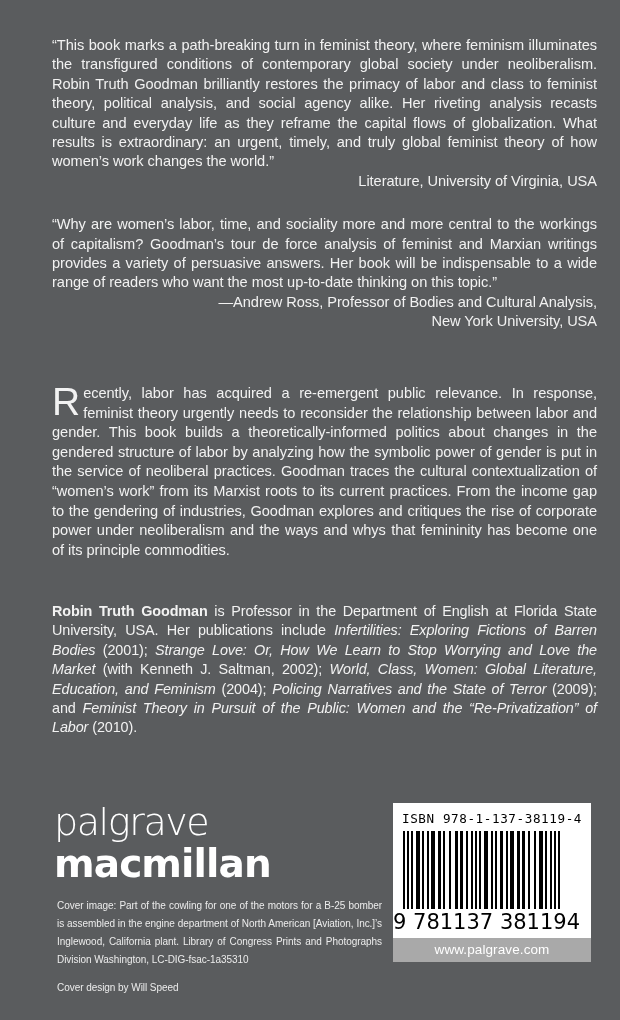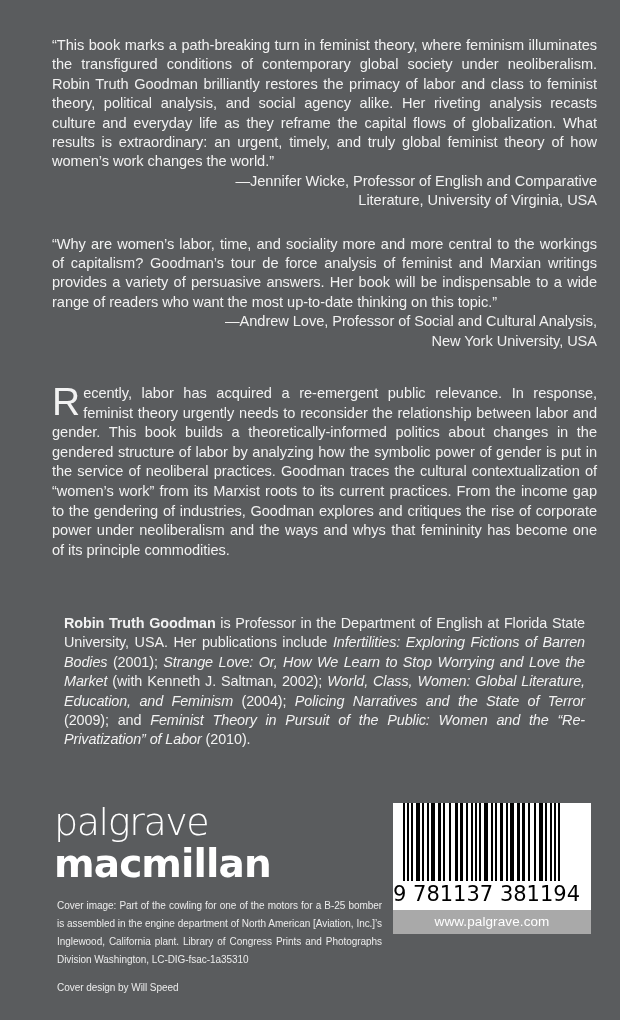--- a/index.html
+++ b/index.html
@@ -69,21 +69,21 @@
   .bio {
     position: absolute;
     left: 52px;
     top: 602px;
     width: 545px;
     font-size: 14.4px;
     line-height: 19.4px;
     text-align: justify;
     letter-spacing: -0.1px;
   }
-  .bio p { margin: 12px; }
+  .bio p { margin: 0; }
   .bio b { font-weight: 700; }
   .bio i { font-style: italic; }
 
   
   .logo {
     position: absolute;
     left: 54px;
     top: 800px;
     width: 300px;
   }
@@ -168,27 +168,26 @@
 </style>
 </head>
 <body>
 
 <div class="cover">
 
   <div class="blurb-zone">
 
     <div class="blurb">
       <p class="body">“This book marks a path-breaking turn in feminist theory, where feminism illuminates the transfigured conditions of contemporary global society under neoliberalism. Robin Truth Goodman brilliantly restores the primacy of labor and class to feminist theory, political analysis, and social agency alike. Her riveting analysis recasts culture and everyday life as they reframe the capital flows of globalization. What results is extraordinary: an urgent, timely, and truly global feminist theory of how women’s work changes the world.”</p>
-      <p class="attrib">—Jennifer Wicke, Professor of English and Comparative</p>
       <p class="attrib">Literature, University of Virginia, USA</p>
     </div>
 
     <div class="blurb">
       <p class="body">“Why are women’s labor, time, and sociality more and more central to the workings of capitalism? Goodman’s tour de force analysis of feminist and Marxian writings provides a variety of persuasive answers. Her book will be indispensable to a wide range of readers who want the most up-to-date thinking on this topic.”</p>
-      <p class="attrib">—Andrew Love, Professor of Social and Cultural Analysis,</p>
+      <p class="attrib">—Andrew Ross, Professor of Bodies and Cultural Analysis,</p>
       <p class="attrib">New York University, USA</p>
     </div>
 
   </div>
 
   <div class="desc">
     <span class="dropcap">R</span>
     <p>ecently, labor has acquired a re-emergent public relevance. In response, feminist theory urgently needs to reconsider the relationship between labor and gender. This book builds a theoretically-informed politics about changes in the gendered structure of labor by analyzing how the symbolic power of gender is put in the service of neoliberal practices. Goodman traces the cultural contextualization of “women’s work” from its Marxist roots to its current practices. From the income gap to the gendering of industries, Goodman explores and critiques the rise of corporate power under neoliberalism and the ways and whys that femininity has become one of its principle commodities.</p>
   </div>
 
@@ -202,20 +201,21 @@
     <div class="logo-line logo-palgrave">palgrave</div>
     <div class="logo-line logo-macmillan">macmillan</div>
   </div>
 
   <div class="credits">
     <p>Cover image: Part of the cowling for one of the motors for a B-25 bomber is assembled in the engine department of North American [Aviation, Inc.]’s Inglewood, California plant. Library of Congress Prints and Photographs Division Washington, LC-DIG-fsac-1a35310</p>
     <p class="design">Cover design by Will Speed</p>
   </div>
 
   <div class="barcode-block">
+    <div class="isbn-text">ISBN  978-1-137-38119-4</div>
     <div class="bars">
         <span style="width: 2px; flex: 0 0 auto;"></span>
         <span class="w" style="width: 2px; flex: 0 0 auto;"></span>
         <span style="width: 2px; flex: 0 0 auto;"></span>
         <span class="w" style="width: 2px; flex: 0 0 auto;"></span>
         <span style="width: 2px; flex: 0 0 auto;"></span>
         <span class="w" style="width: 3px; flex: 0 0 auto;"></span>
         <span style="width: 4px; flex: 0 0 auto;"></span>
         <span class="w" style="width: 2px; flex: 0 0 auto;"></span>
         <span style="width: 2px; flex: 0 0 auto;"></span>

